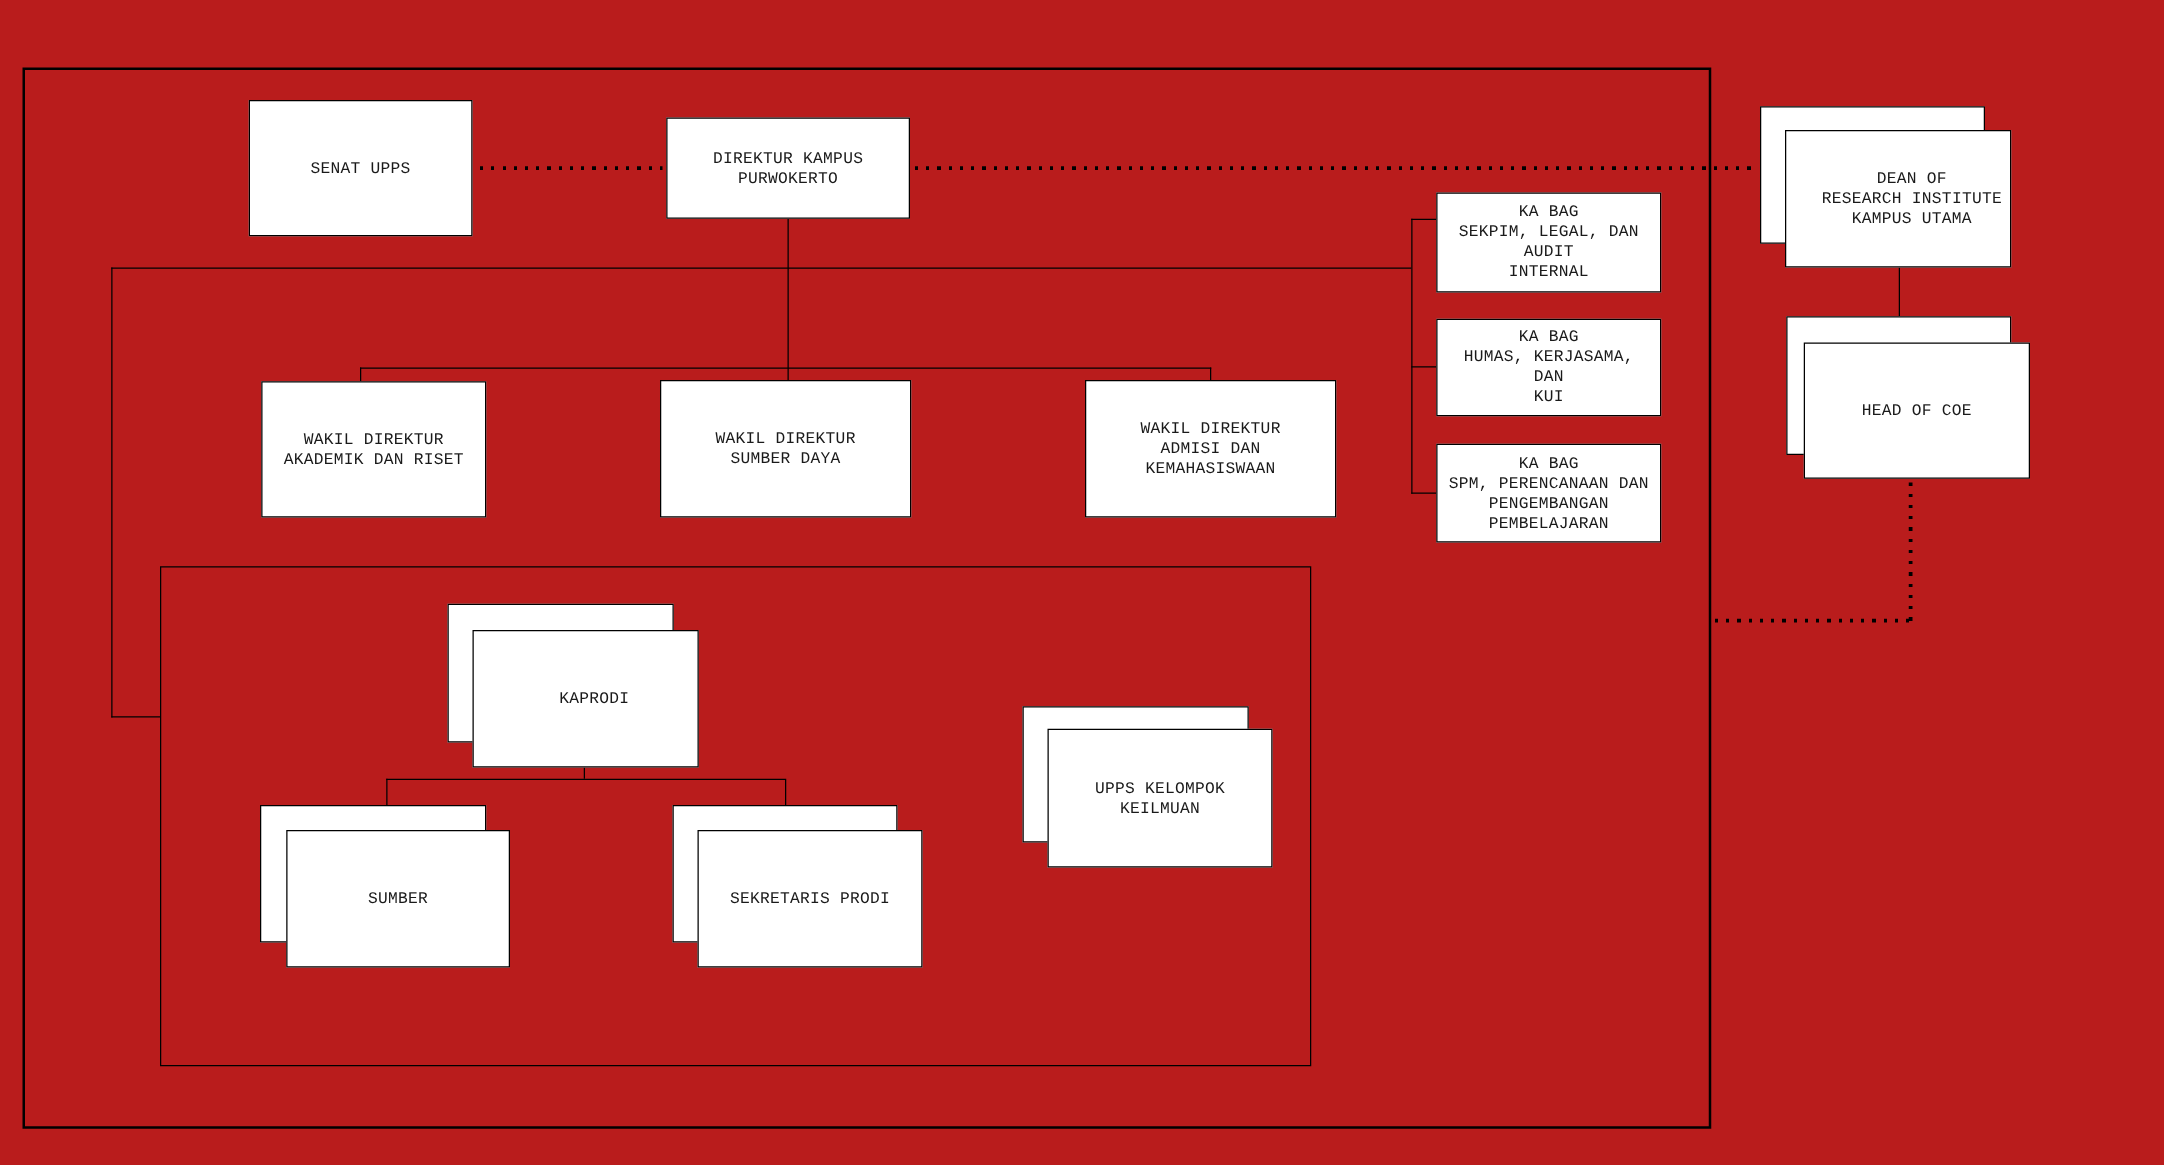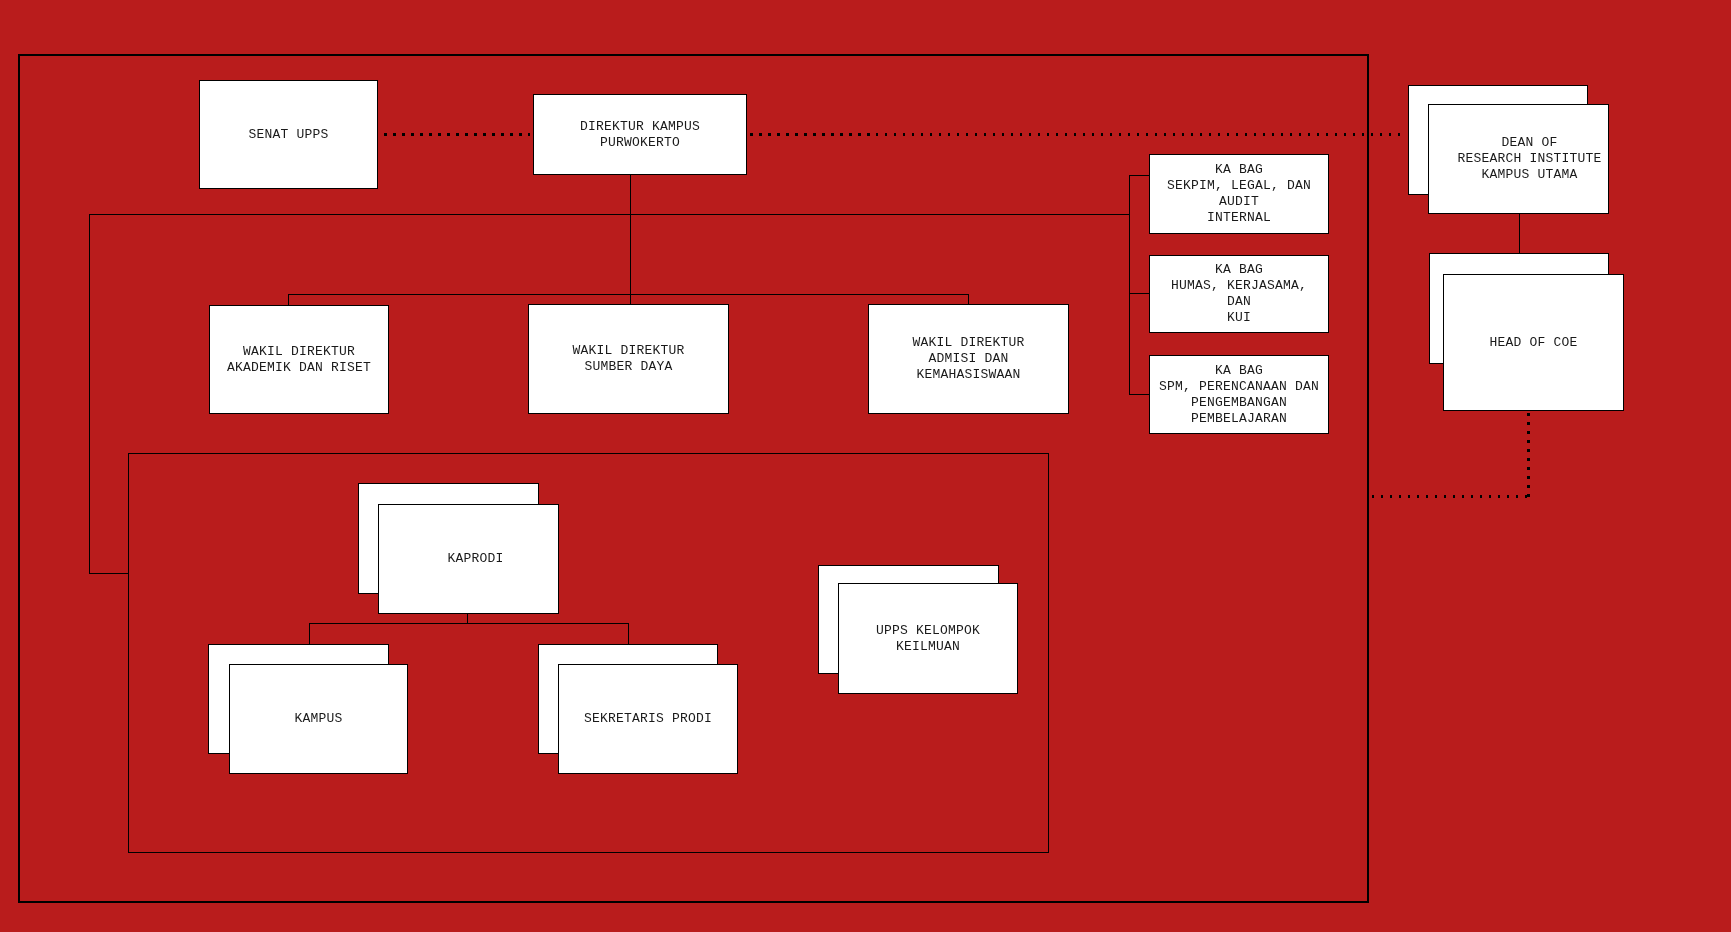--- a/index.html
+++ b/index.html
@@ -102,21 +102,21 @@
 
   <div class="hdots" style="left:384px; top:133px; width:146px;"></div>
   <div class="hdots" style="left:732px; top:133px; width:674px;"></div>
   <div class="vdots" style="left:1527px; top:386px; height:111px;"></div>
   <div class="hdots" style="left:1372px; top:495px; width:157px;"></div>
 
   <div class="node" style="left:199px; top:80px; width:179px; height:109px;">
     <span>SENAT UPPS</span>
   </div>
 
-  <div class="node" style="left:533px; top:94px; width:214px; height:81px;">
+  <div class="node" style="left:533px; top:94px; width:195px; height:81px;">
     <span>DIREKTUR KAMPUS
 PURWOKERTO</span>
   </div>
 
   <div class="node" style="left:1149px; top:154px; width:180px; height:80px;">
     <span>KA BAG
 SEKPIM, LEGAL, DAN AUDIT
 INTERNAL</span>
   </div>
 
@@ -154,33 +154,33 @@
   </div>
 
   <div class="node shadow" style="left:818px; top:565px; width:181px; height:109px;"></div>
   <div class="node" style="left:838px; top:583px; width:180px; height:111px;">
     <span>UPPS KELOMPOK
 KEILMUAN</span>
   </div>
 
   <div class="node shadow" style="left:208px; top:644px; width:181px; height:110px;"></div>
   <div class="node" style="left:229px; top:664px; width:179px; height:110px;">
-    <span>KAMPUS</span>
+    <span>SUMBER</span>
   </div>
 
   <div class="node shadow" style="left:538px; top:644px; width:180px; height:110px;"></div>
   <div class="node" style="left:558px; top:664px; width:180px; height:110px;">
     <span>SEKRETARIS PRODI</span>
   </div>
 
   <div class="node shadow" style="left:1408px; top:85px; width:180px; height:110px;"></div>
   <div class="node" style="left:1428px; top:104px; width:181px; height:110px;padding-left:28px;">
     <span>DEAN OF
 RESEARCH INSTITUTE
 KAMPUS UTAMA</span>
   </div>
 
   <div class="node shadow" style="left:1429px; top:253px; width:180px; height:111px;"></div>
-  <div class="node" style="left:1443px; top:274px; width:181px; height:137px;">
+  <div class="node" style="left:1443px; top:274px; width:181px; height:109px;">
     <span>HEAD OF COE</span>
   </div>
 
 </div>
 
 </body></html>

